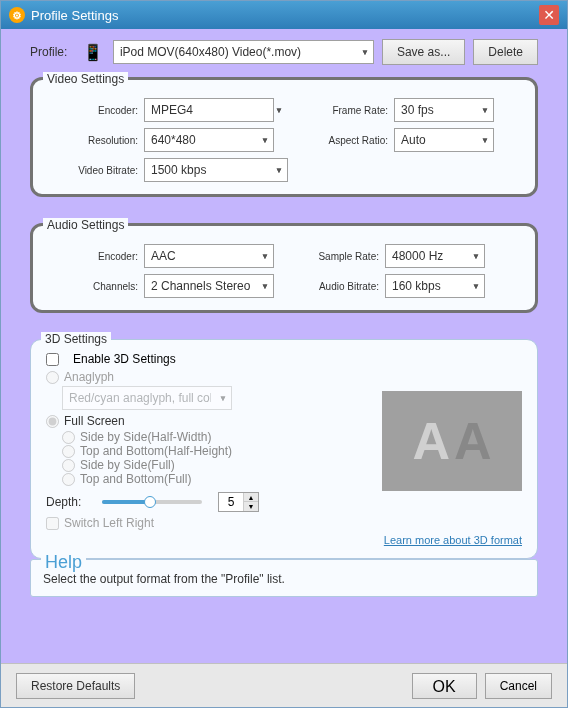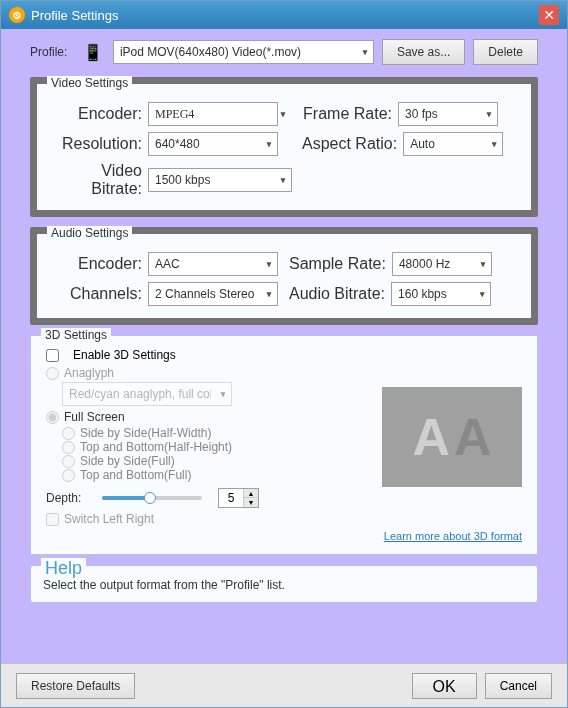--- a/index.html
+++ b/index.html
@@ -111,24 +111,24 @@
       padding: 4px 14px;
       border: 1px solid #a0a0a0;
       background: linear-gradient(to bottom, #f5f5f5, #e0e0e0);
       font-size: 12px;
       cursor: pointer;
       color: #333;
       height: 26px;
       white-space: nowrap;
     }
     .section-box {
-      border: 7px solid #737373;
-      border-radius: 2px;
+      border: 3px solid #737373;
+      border-radius: 12px;
       padding: 10px 15px 12px;
-      margin-bottom: 10px;
+      margin-bottom: 26px;
       background: #f8fbff;
       position: relative;
     }
     .section-title {
       position: absolute;
       top: -8px;
       left: 10px;
       background: #f8fbff;
       padding: 0 4px;
       font-size: 12px;
@@ -143,34 +143,33 @@
     }
     .form-row {
       display: flex;
       align-items: center;
       gap: 6px;
     }
     .form-label {
       color: #333;
       min-width: 90px;
       text-align: right;
-      font-size: 16px;
+      font-size: 10px;
     }
     .form-select {
       flex: 1;
     }
     .form-select select {
       width: 100%;
     }
     
     .settings-3d {
       border: 1px solid #b0c8e0;
-      border-radius: 0;
+      border-radius: 11px;
       padding: 8px 15px 12px;
-      margin-bottom: 10px;
       background: #f8fbff;
       position: relative;
     }
     .settings-3d-title {
       position: absolute;
       top: -8px;
       left: 10px;
       background: #f8fbff;
       padding: 0 4px;
       font-size: 12px;
@@ -405,21 +404,21 @@
       <button class="btn">Delete</button>
     </div>
 
     <div class="section-box">
       <span class="section-title">Video Settings</span>
       <div class="form-grid">
 
         <div class="form-row">
           <span class="form-label">Encoder:</span>
           <div class="form-select select-wrapper">
-            <select style="width:130px;font-family:Liberation Serif, serif;">
+            <select style="width:130px;">
               <option>MPEG4</option>
             </select>
             <span style="position:absolute;right:5px;top:50%;transform:translateY(-50%);font-size:8px;color:#555;pointer-events:none;">▼</span>
           </div>
         </div>
 
         <div class="form-row">
           <span class="form-label">Frame Rate:</span>
           <div class="select-wrapper">
             <select style="width:100px;">

